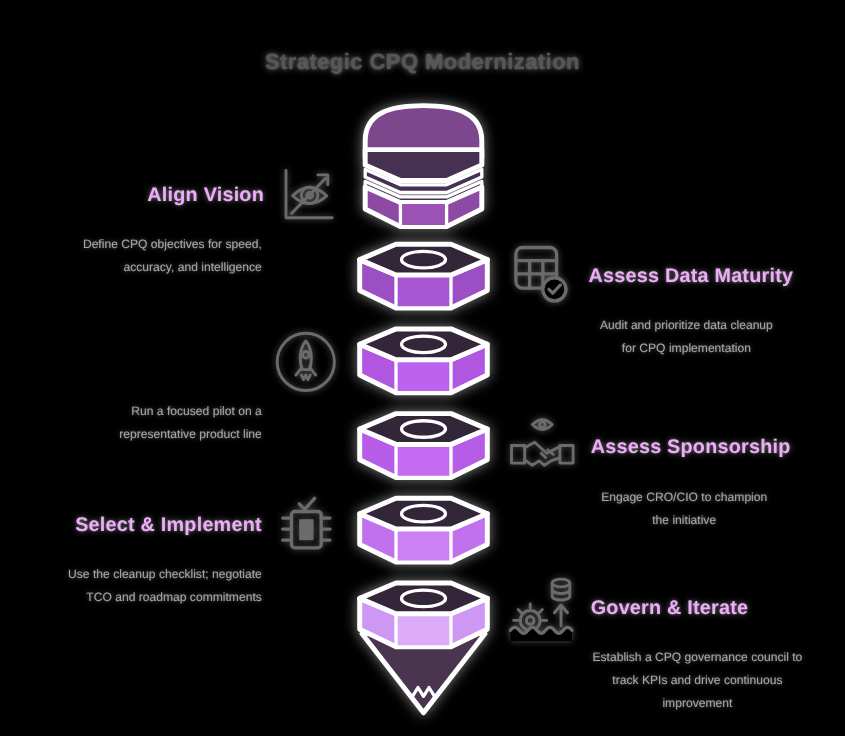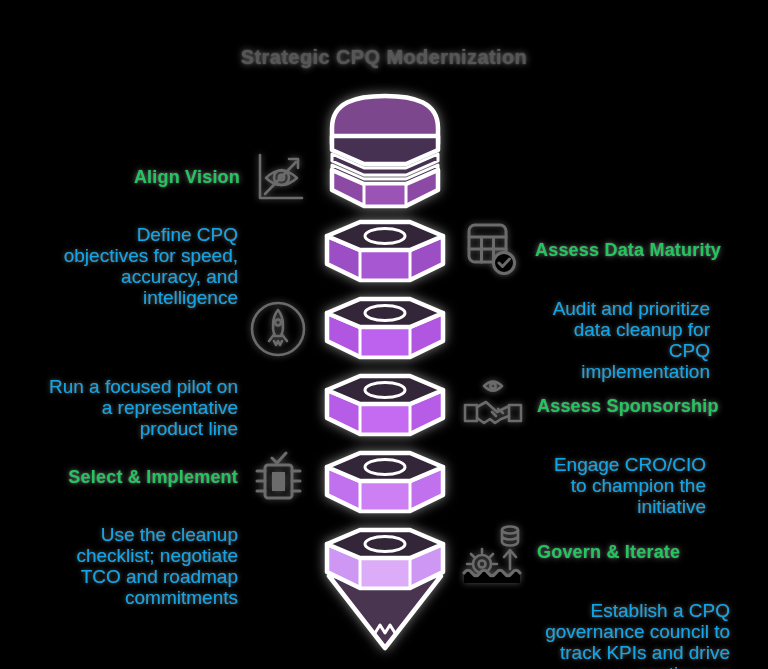--- a/index.html
+++ b/index.html
@@ -10,26 +10,26 @@
   .title{position:absolute;top:46px;left:0;width:768px;text-align:center;
          font-size:20px;font-weight:bold;color:#565656;letter-spacing:.4px;
          text-shadow:0 0 7px rgba(255,255,255,.45),0 0 2px rgba(255,255,255,.30);}
 
   .step{position:absolute;}
   .step-left{left:16px;width:292px;}
   .step-right{left:462px;width:300px;}
   .row{display:flex;align-items:center;}
   .step-left .row{justify-content:flex-end;gap:12px;height:62px;}
   .step-right .row{justify-content:flex-start;gap:13px;height:64px;}
-  .heading{font-size:18px;font-weight:bold;color:#22c55e;margin:0;letter-spacing:.2px;
+  .heading{font-size:18px;font-weight:bold;color:#f0abfc;margin:0;letter-spacing:.2px;
            text-shadow:0 0 6px rgba(255,255,255,.42),0 0 2px rgba(255,255,255,.28);}
-  .desc{font-size:19px;color:#0ea5e9;line-height:21px;margin:16px 0 0;
+  .desc{font-size:11px;color:#a3a3a3;line-height:21px;margin:4px 0 0;
         text-shadow:0 0 5px rgba(255,255,255,.38),0 0 1px rgba(255,255,255,.25);}
   .step-left .desc{margin-left:auto;margin-right:70px;text-align:right;}
-  .step-right .desc{margin-left:76px;text-align:right;}
+  .step-right .desc{margin-left:76px;text-align:center;}
 
   .icon{display:flex;flex:0 0 auto;filter:drop-shadow(0 0 3px rgba(255,255,255,.33));}
   .icon svg{display:block;}
   .icon g{stroke:#6b6b6b;fill:none;stroke-linecap:round;stroke-linejoin:round;}
 
   .pencil{position:absolute;left:300px;top:88px;
           filter:drop-shadow(0 0 6px rgba(255,255,255,.5));}
   .pencil .outlined{stroke:#fff;stroke-width:4.5;stroke-linejoin:round;}
   .pencil .mid{stroke:#fff;stroke-width:3;stroke-linejoin:round;}
 </style>

